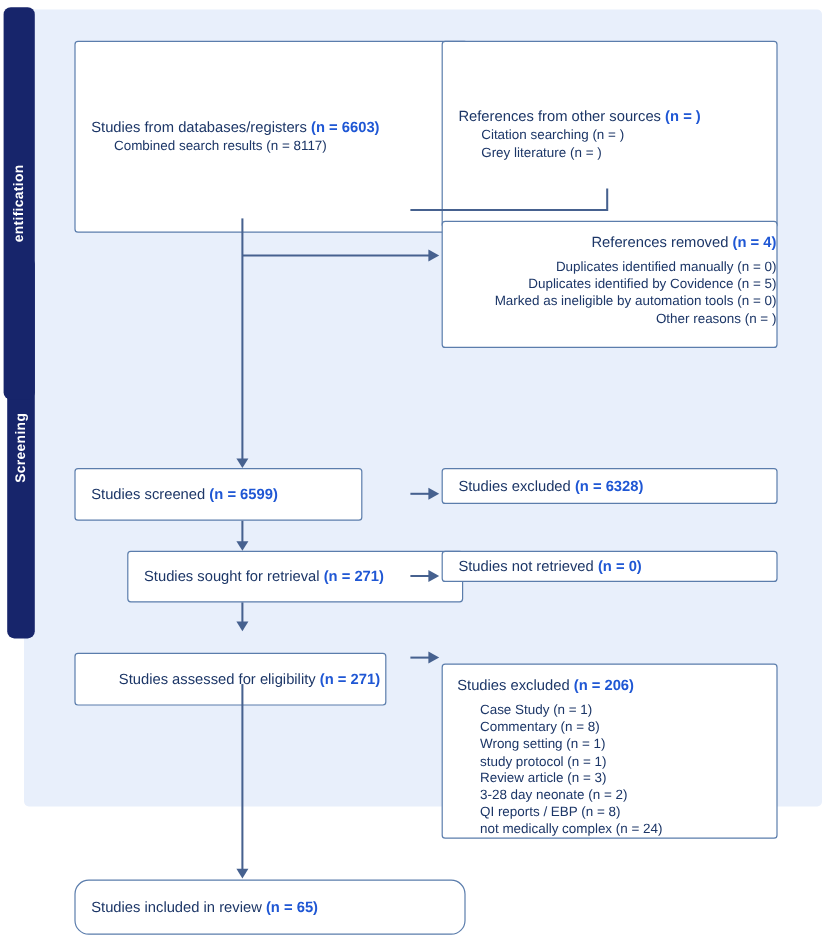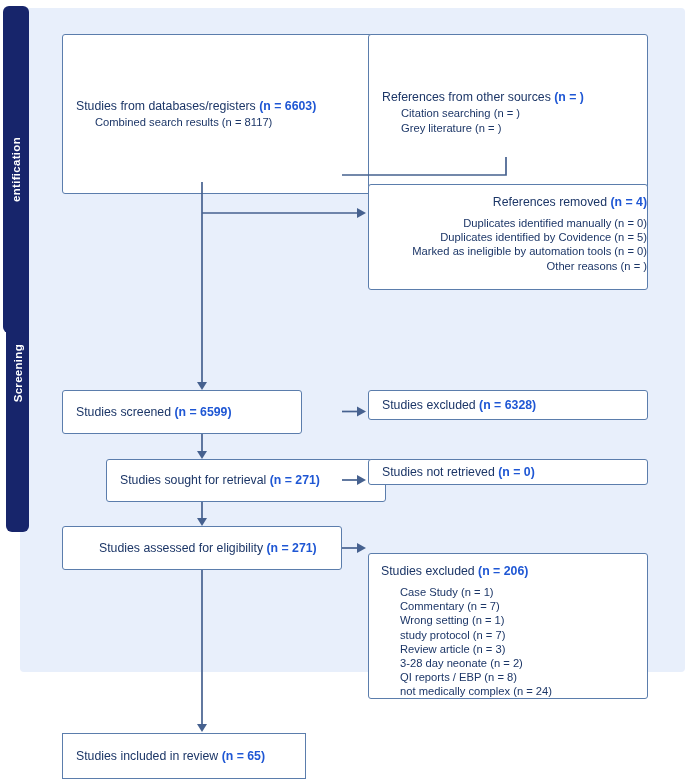--- a/index.html
+++ b/index.html
@@ -28,23 +28,23 @@
   .vcenter{display:flex;flex-direction:column;justify-content:center;padding-left:13px;}
   .tpad{padding-top:9px;padding-left:12px;}
   .gap-after-title{height:5px;}
   .b1{left:62px;top:22px;width:328px;height:160px;margin-top:12px;}
   .b2{left:368px;top:22px;width:280px;height:156px;margin-top:12px;}
   .b3{left:368px;top:184px;width:280px;height:106px;text-align:right;}
   .b4{left:62px;top:390px;width:240px;height:44px;}
   .b5{left:368px;top:390px;width:280px;height:30px;}
   .b6{left:62px;top:459px;width:280px;height:43px;margin-left:44px;}
   .b7{left:368px;top:459px;width:280px;height:26px;}
-  .b8{left:62px;top:526px;width:280px;height:44px;padding-left:36px;}
+  .b8{left:62px;top:544px;width:260px;height:44px;padding-left:36px;}
   .b9{left:368px;top:553px;width:280px;height:146px;overflow:hidden;}
-  .b10{left:62px;top:733px;width:244px;height:46px;border-radius:0;}
+  .b10{left:62px;top:733px;width:326px;height:46px;border-radius:12px;}
   #connectors{position:absolute;left:0;top:0;pointer-events:none;}
 </style>
 </head>
 <body>
 
 <div id="canvas">
 
   <div class="bluebg"></div>
 
   <div class="sidebar-bar bar-screening">
@@ -106,23 +106,23 @@
     <div class="title">
       <span>Studies assessed for eligibility</span><span class="nval">(n = 271)</span>
     </div>
   </div>
   <div class="box b9 tpad">
     <div class="title">
       <span>Studies excluded</span><span class="nval">(n = 206)</span>
     </div>
     <div class="gap-after-title"></div>
     <div class="sub">Case Study (n = 1)</div>
-    <div class="sub">Commentary (n = 7)</div>
+    <div class="sub">Commentary (n = 8)</div>
     <div class="sub">Wrong setting (n = 1)</div>
-    <div class="sub">study protocol (n = 7)</div>
+    <div class="sub">study protocol (n = 1)</div>
     <div class="sub">Review article (n = 3)</div>
     <div class="sub">3-28 day neonate (n = 2)</div>
     <div class="sub">QI reports / EBP (n = 8)</div>
     <div class="sub">not medically complex (n = 24)</div>
     <div class="sub">Wrong population &lt;18 (n = 19)</div>
   </div>
 
   <div class="box b10 vcenter">
     <div class="title">
       <span>Studies included in review</span><span class="nval">(n = 65)</span>

